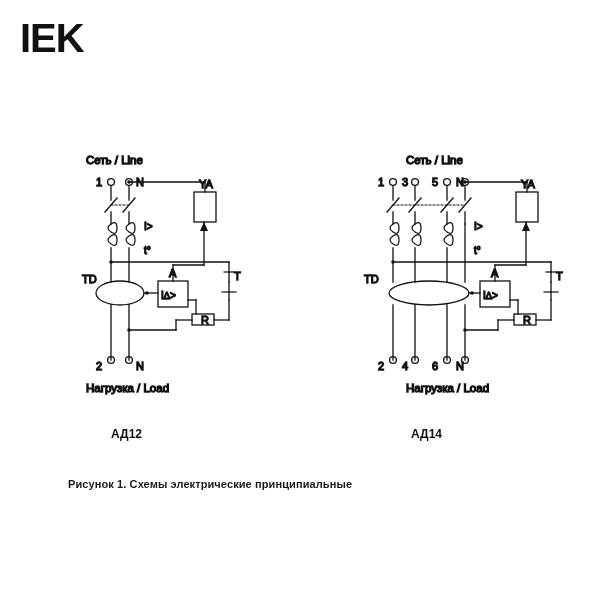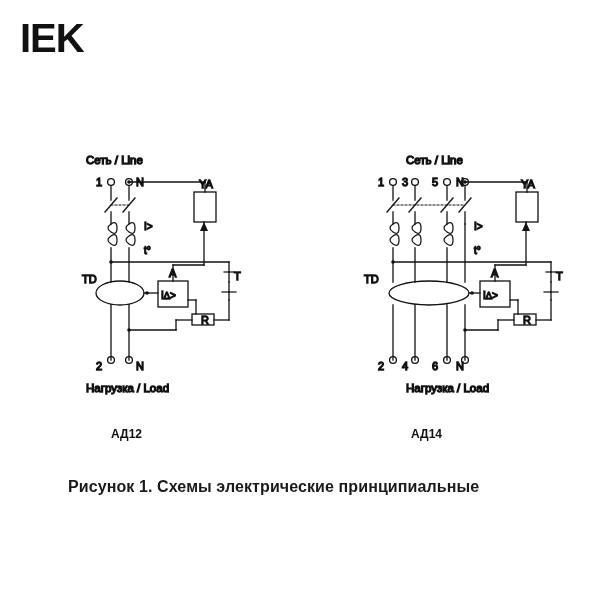--- a/index.html
+++ b/index.html
@@ -36,21 +36,21 @@
     left: 16px;
     top: 0;
     width: 600px;
     height: 600px;
     text-decoration: underline;
   }
   .caption {
     position: absolute;
     left: 68px;
     top: 478px;
-    font-size: 16px;
+    font-size: 11px;
     color: #1a1a1a;
     font-weight: bold;
     letter-spacing: 0.1px;
   }
   .model-label {
     position: absolute;
     font-size: 12px;
     font-weight: bold;
     color: #111111;
     margin-left: 43px;

